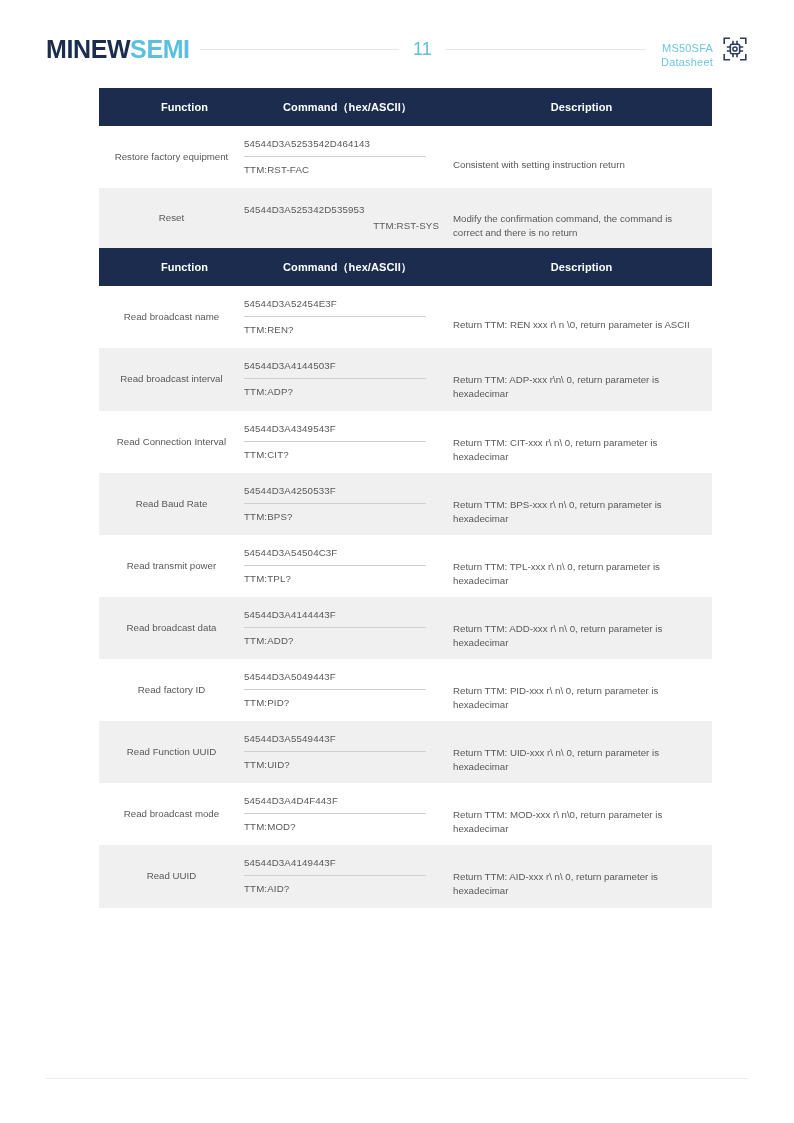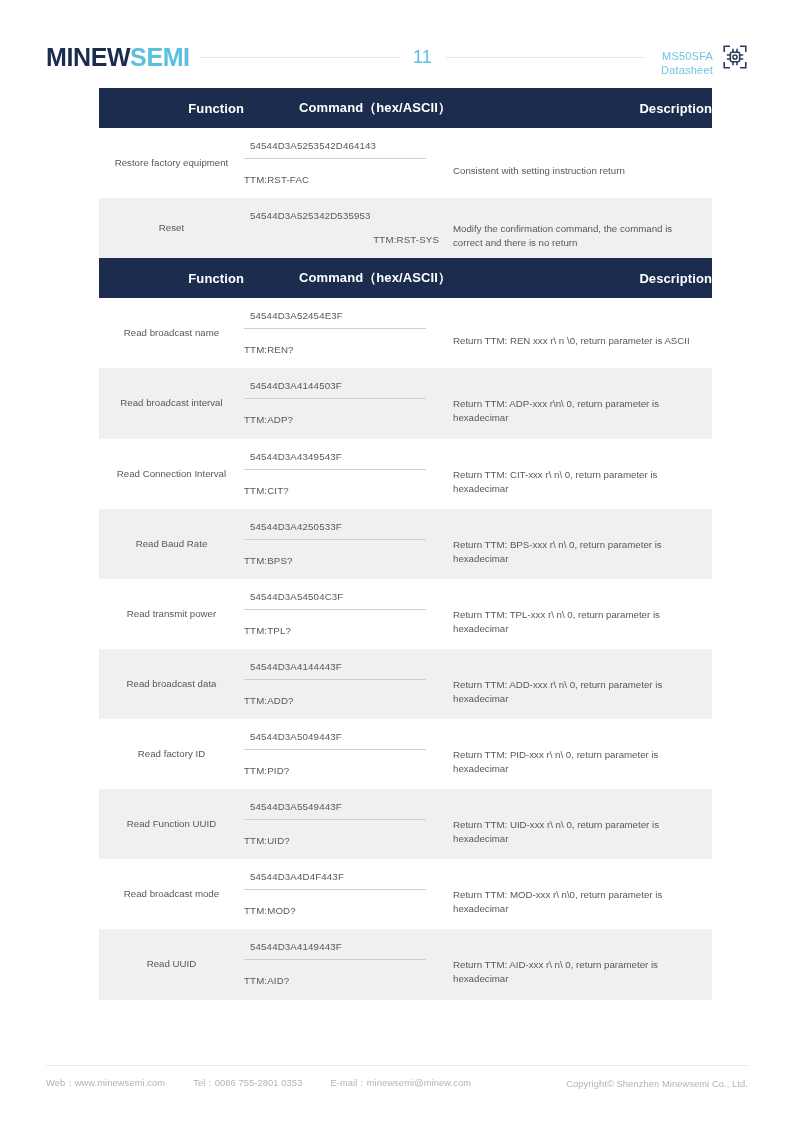--- a/index.html
+++ b/index.html
@@ -13,21 +13,21 @@
     font-family: "Liberation Sans", sans-serif;
     color: #4a4a4a;
     position: relative;
     overflow: hidden;
   }
 
   
   .page-header {
     position: absolute;
     left: 0;
-    top: 36px;
+    top: 28px;
     width: 794px;
     height: 42px;
     display: flex;
     align-items: center;
     padding: 0 46px;
     box-sizing: border-box;
   }
   .logo {
     font-size: 25px;
     font-weight: bold;
@@ -77,23 +77,23 @@
   }
 
   table.cmd-table {
     width: 613px;
     border-collapse: collapse;
     table-layout: fixed;
   }
   table.cmd-table thead th {
     background: #1b2c4f;
     color: #ffffff;
-    font-size: 13px;
+    font-size: 11px;
     font-weight: bold;
-    text-align: right;
+    text-align: center;
     padding: 11px 0 11px 0;
     height: 16px;
     letter-spacing: 0.1px;
   }
   th.col-fn   { width: 145px; padding-left: 26px !important; box-sizing: border-box; }
   th.col-cmd  { width: 207px; }
   th.col-desc { width: 261px; }
 
   table.cmd-table td {
     font-size: 9.7px;
@@ -119,32 +119,30 @@
   td.desc {
     width: 261px;
     padding: 24px 14px 8px 2px;
     box-sizing: border-box;
     line-height: 1.5;
   }
 
   .cmd-hex {
     padding: 3px 0 5px 0;
     letter-spacing: 0.15px;
-    margin-left: 6px;
   }
   .cmd-divider {
     height: 1px;
     background: #cfcfcf;
     width: 182px;
     margin: 0;
   }
   .cmd-ascii {
     padding: 6px 0 3px 0;
     letter-spacing: 0.15px;
-    margin-top: 8px;
   }
   .cmd-stack .cmd-hex { padding-bottom: 1px; }
   .cmd-stack .cmd-ascii { padding-top: 1px; text-align: right; }
 
   .para {
     font-size: 10.7px;
     color: #5a5a5a;
     line-height: 1.82;
     margin: 17px 0 16px -4px;
     width: 600px;
@@ -332,19 +330,13 @@
           </td>
           <td class="desc">Return TTM: AID-xxx r\ n\ 0, return parameter is hexadecimar</td>
         </tr>
       </tbody>
   </table>
 
 </div>
 
 <div class="page-footer">
   <div class="footer-rule"></div>
-  <div class="footer-items">
-    <span>Web：www.minewsemi.com</span>
-    <span>Tel：0086 755-2801 0353</span>
-    <span>E-mail：minewsemi@minew.com</span>
-    <span>Copyright© Shenzhen Minewsemi Co., Ltd.</span>
-  </div>
 </div>
 
 </body></html>

